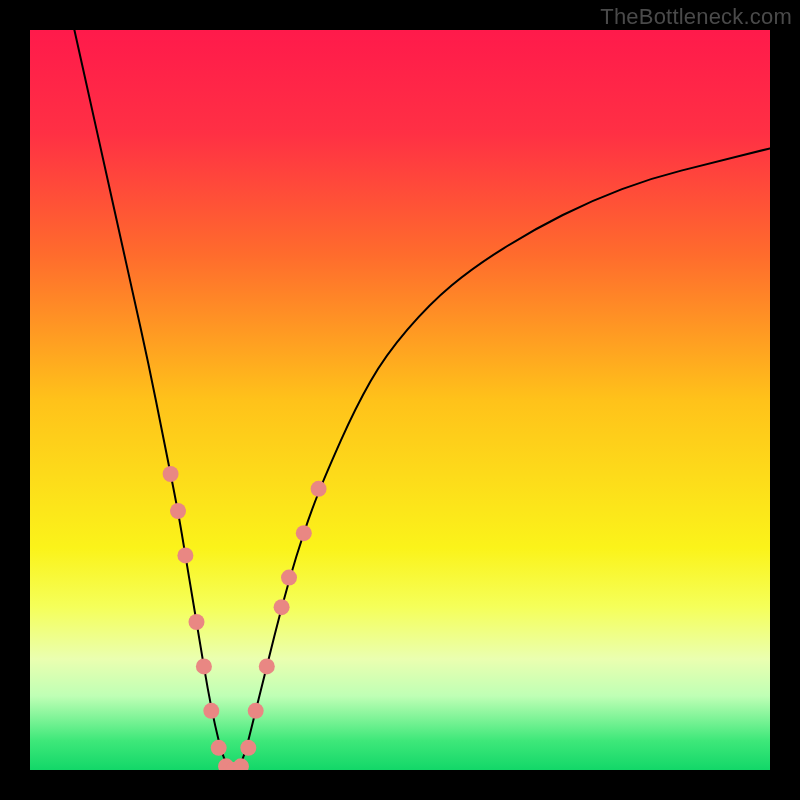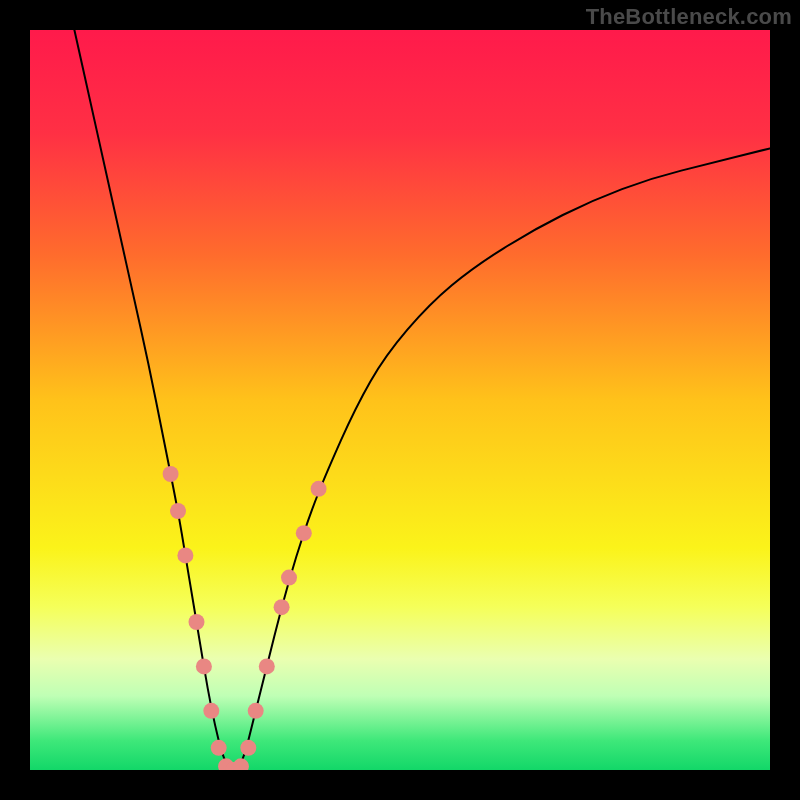--- a/index.html
+++ b/index.html
@@ -32,21 +32,21 @@
     top: 0;
     width: 740px;
     height: 740px;
   }
   .watermark {
     position: absolute;
     top: 4px;
     right: 8px;
     color: #4a4a4a;
     font-size: 22px;
-    font-weight: 700;
+    font-weight: 400;
     letter-spacing: 0.2px;
     user-select: none;
   }
   svg {
     display: block;
   }
 </style>
 </head>
 <body>
 

